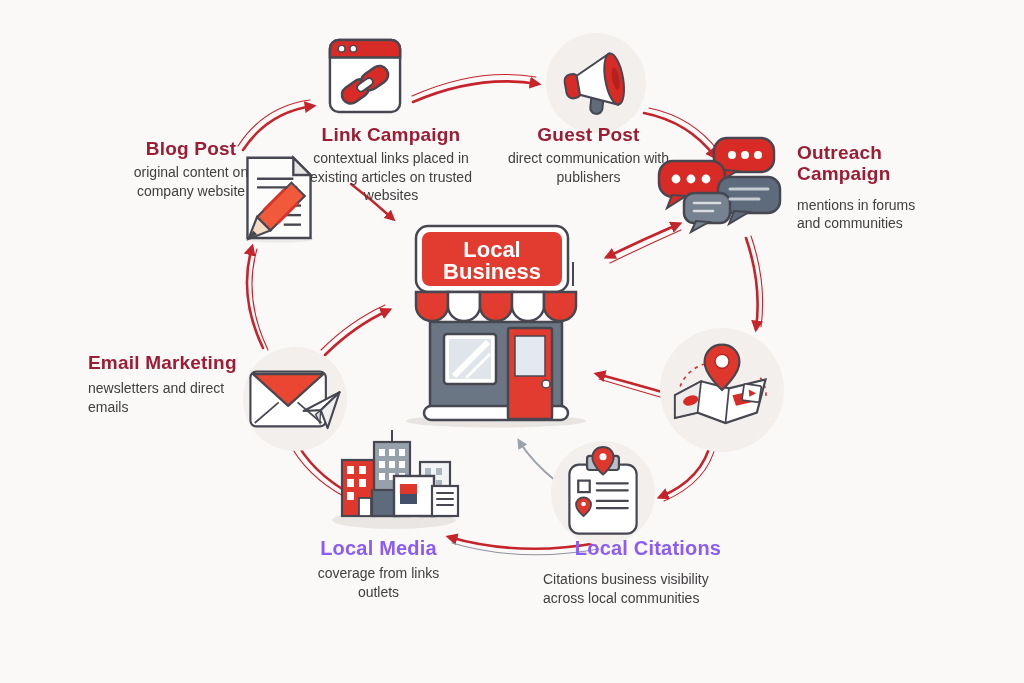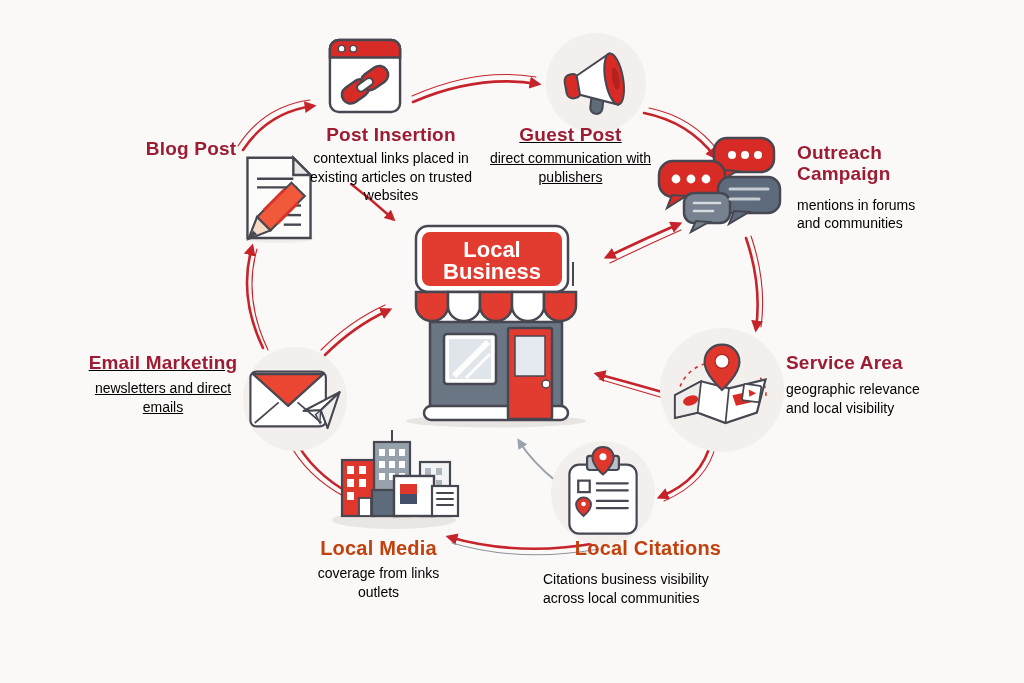--- a/index.html
+++ b/index.html
@@ -2,24 +2,24 @@
 <html><head>
 <meta charset="utf-8">
 <style>
   html,body{margin:0;padding:0;}
   body{font-family:"Liberation Sans",sans-serif;background:#fff;}
   #canvas{position:relative;width:1024px;height:683px;background:#fbf9f8;overflow:hidden;}
   .overlay{position:absolute;left:0;top:0;}
   .blob{position:absolute;border-radius:50%;background:#f2efec;display:flex;align-items:center;justify-content:center;}
   .node-text{position:absolute;}
   .node-title{font-size:19px;font-weight:bold;color:#9c1c33;letter-spacing:.2px;line-height:1.12;margin:0 0 4px 0;}
-  .node-title.charcoal{color:#c2410c;text-align:center;}
-  .node-desc{font-size:14px;color:#000000;line-height:1.32;}
+  .node-title.charcoal{color:#8b5cf6;text-align:center;}
+  .node-desc{font-size:14px;color:#404040;line-height:1.32;}
   .ta-c{text-align:center;}
-  .ta-r{text-align:center;text-decoration:underline;}
+  .ta-r{text-align:left;}
   .ta-l{text-align:left;}
   .icon-wrap{position:absolute;}
   svg{display:block;overflow:visible;}
   .sign-text{font-family:"Liberation Sans",sans-serif;font-weight:bold;fill:#fff;}
 </style>
 </head>
 <body>
 
 <div id="canvas">
 
@@ -104,52 +104,53 @@
       </g>
       <polygon points="58,36 72,50 36,86 22,72" fill="#f05a3a" stroke="#474752" stroke-width="2.2"></polygon>
       <line x1="51" y1="43" x2="29" y2="65" stroke="#d9342b" stroke-width="3"></line>
       <line x1="65" y1="57" x2="43" y2="79" stroke="#d9342b" stroke-width="3"></line>
       <polygon points="22,72 36,86 13,95" fill="#f6dcc6" stroke="#474752" stroke-width="2.2"></polygon>
       <polygon points="18,86 22,90 13,95" fill="#474752"></polygon>
     </svg>
   </div>
   <div class="node-text ta-c" style="left:111px;top:138px;width:160px;">
     <div class="node-title">Blog Post</div>
+    <div class="node-desc">original content on company website</div>
   </div>
 
   <div class="icon-wrap" style="left:327px;top:36px;">
     <svg width="76" height="80" viewBox="0 0 78 82">
       <rect x="3" y="4" width="72" height="74" rx="9" fill="#fff" stroke="#474752" stroke-width="2.5"></rect>
       <path d="M3,22 V13 a9,9 0 0 1 9,-9 h54 a9,9 0 0 1 9,9 v9 Z" fill="#d92b26" stroke="#474752" stroke-width="2.5"></path>
       <circle cx="15" cy="13" r="3.4" fill="#fff" stroke="#474752" stroke-width="1.4"></circle>
       <circle cx="27" cy="13" r="3.4" fill="#fff" stroke="#474752" stroke-width="1.4"></circle>
       <g transform="rotate(-35 39 50)">
         <rect x="12" y="41" width="30" height="18" rx="9" fill="#d92b26" stroke="#474752" stroke-width="2.5"></rect>
         <rect x="36" y="41" width="30" height="18" rx="9" fill="#d92b26" stroke="#474752" stroke-width="2.5"></rect>
         <rect x="30" y="46" width="18" height="8" rx="4" fill="#fff" stroke="#474752" stroke-width="2"></rect>
       </g>
     </svg>
   </div>
   <div class="node-text ta-c" style="left:300px;top:124px;width:182px;">
-    <div class="node-title">Post Insertion</div>
+    <div class="node-title">Link Campaign</div>
     <div class="node-desc">contextual links placed in existing articles on trusted websites</div>
   </div>
 
   <div class="blob" style="left:546px;top:33px;width:100px;height:100px;">
     <svg width="84" height="82" viewBox="0 0 104 100">
       <g transform="rotate(-10 52 50)">
         <rect x="42" y="56" width="15" height="32" rx="7" transform="rotate(16 49 72)" fill="#5f6d7b" stroke="#474752" stroke-width="2.5"></rect>
         <rect x="14" y="34" width="18" height="30" rx="8" fill="#d92b26" stroke="#474752" stroke-width="2.5"></rect>
         <polygon points="30,37 74,17 74,81 30,61" fill="#fff" stroke="#474752" stroke-width="2.5"></polygon>
         <ellipse cx="75" cy="49" rx="11" ry="32" fill="#d92b26" stroke="#474752" stroke-width="2.5"></ellipse>
         <ellipse cx="77" cy="49" rx="4.5" ry="14" fill="#b3221f"></ellipse>
       </g>
     </svg>
   </div>
-  <div class="node-text ta-c" style="left:478px;top:124px;width:185px;text-decoration:underline;">
+  <div class="node-text ta-c" style="left:496px;top:124px;width:185px;">
     <div class="node-title">Guest Post</div>
     <div class="node-desc">direct communication with publishers</div>
   </div>
 
   <div class="icon-wrap" style="left:658px;top:136px;">
     <svg width="128" height="98" viewBox="0 0 128 96">
       <g stroke="#474752" stroke-width="2.5">
         <rect x="56" y="1" width="60" height="34" rx="13" fill="#d92b26"></rect>
         <polygon points="66,33 61,45 79,34" fill="#d92b26" stroke-width="2"></polygon>
         <rect x="1" y="24" width="66" height="36" rx="14" fill="#d92b26"></rect>
@@ -189,24 +190,20 @@
       <line x1="70" y1="52" x2="66" y2="92" stroke="#474752" stroke-width="2"></line>
       <ellipse cx="26" cy="66" rx="9" ry="5.5" transform="rotate(-18 26 66)" fill="#d92b26"></ellipse>
       <polygon points="74,60 92,56 96,68 78,72" fill="#d92b26"></polygon>
       <g transform="rotate(8 96 58)">
         <rect x="86" y="48" width="20" height="19" rx="2" fill="#fff" stroke="#474752" stroke-width="2"></rect>
         <polygon points="92,54 101,57 94,62" fill="#d92b26"></polygon>
       </g>
       <path d="M62,2 C50,2 42,11 42,22 C42,36 62,54 62,54 C62,54 82,36 82,22 C82,11 74,2 62,2 Z" fill="#e0372c" stroke="#474752" stroke-width="2.5"></path>
       <circle cx="62" cy="21" r="8" fill="#fff" stroke="#b3221f" stroke-width="1.5"></circle>
     </svg>
-  </div>
-  <div class="node-text ta-l" style="left:786px;top:352px;width:142px;">
-    <div class="node-title" style="margin-bottom:7px;">Service Area</div>
-    <div class="node-desc">geographic relevance and local visibility</div>
   </div>
 
   <div class="blob" style="left:551px;top:441px;width:104px;height:104px;">
     <svg width="78" height="92" viewBox="0 0 88 104">
       <rect x="6" y="20" width="76" height="78" rx="11" fill="#fff" stroke="#474752" stroke-width="2.5"></rect>
       <rect x="26" y="10" width="36" height="16" rx="3" fill="#b9c1c9" stroke="#474752" stroke-width="2.5"></rect>
       <path d="M44,0 C37,0 32,5 32,12 C32,21 44,31 44,31 C44,31 56,21 56,12 C56,5 51,0 44,0 Z" fill="#e0372c" stroke="#474752" stroke-width="2.2"></path>
       <circle cx="44" cy="11" r="4" fill="#fff"></circle>
       <rect x="16" y="38" width="13" height="13" fill="none" stroke="#474752" stroke-width="2.5"></rect>
       <g stroke="#474752" stroke-width="2.5" stroke-linecap="round">

